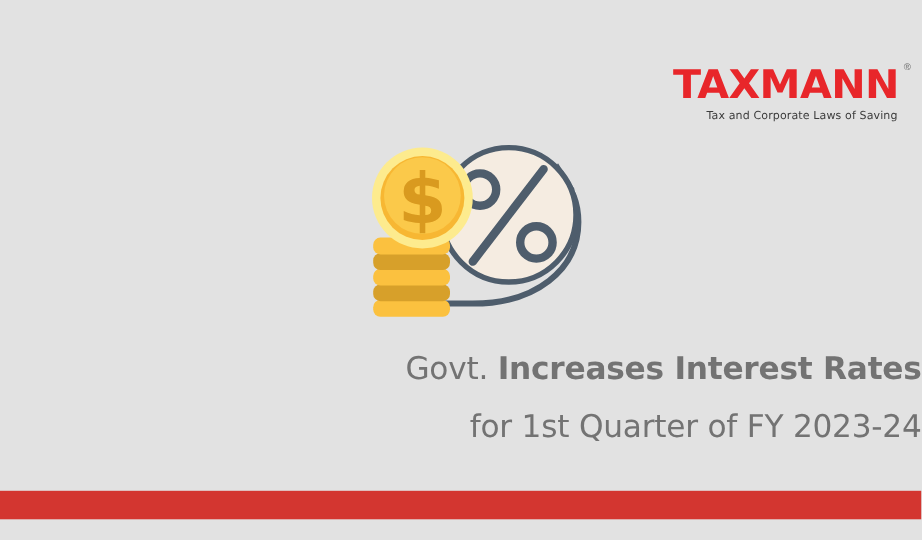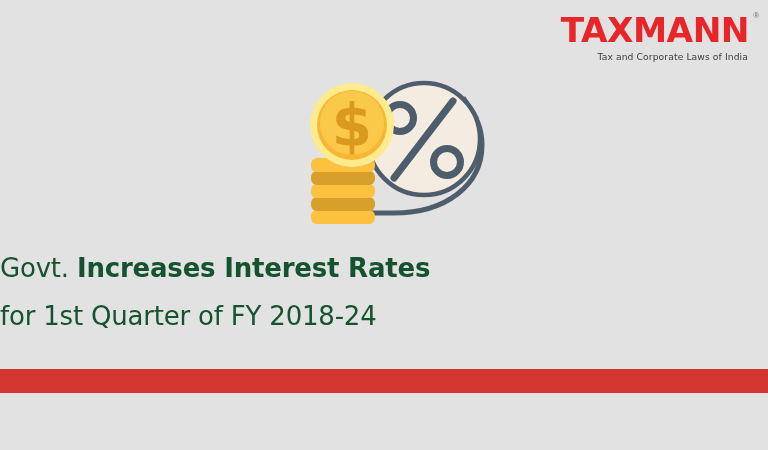--- a/index.html
+++ b/index.html
@@ -11,20 +11,21 @@
   body {
     font-family:"Liberation Sans", sans-serif;
     background:#e2e2e2;
   }
   #banner {
     position:relative;
     width:768px;
     height:393px;
     background:#e2e2e2;
     overflow:hidden;
+    margin-top:40px;
   }
 
   
   #logo {
     position:absolute;
     top:14px;
     right:20px;
     width:180px;
     text-align:right;
     line-height:1;
@@ -72,22 +73,22 @@
     height:165px;
   }
   #illustration svg { display:block; }
 
   
   #headline {
     position:absolute;
     left:0;
     top:244px;
     width:768px;
-    text-align:left;
-    color:#14532d;
+    text-align:right;
+    color:#737373;
   }
   .headline-line {
     display:block;
     font-family:"DejaVu Sans", sans-serif;
     font-size:26px;
     line-height:48px;
     letter-spacing:-0.2px;
     white-space:nowrap;
   }
   .hl-reg { font-weight:400; }
@@ -106,21 +107,21 @@
 </head>
 <body>
 
 <div id="banner">
 
   <div id="logo">
     <span id="logo-wordmark-wrap">
       <span id="logo-wordmark">TAXMANN</span>
       <span id="logo-reg">®</span>
     </span>
-    <span id="logo-tagline">Tax and Corporate Laws of India</span>
+    <span id="logo-tagline">Tax and Corporate Laws of Saving</span>
   </div>
 
   <div id="illustration">
     <svg width="220" height="165" viewBox="0 0 220 165" xmlns="http://www.w3.org/2000/svg">
 
       <g>
         <path d="M 58 147 L 108 147 C 160 147 196 119 196 79 C 196 62 190 49 180 39" fill="none" stroke="#4e5d6c" stroke-width="5" stroke-linecap="round"></path>
         <polygon points="179,30 193,52 166,50" fill="#4e5d6c"></polygon>
       </g>
 
@@ -147,19 +148,19 @@
         <text x="66" y="80" font-family="DejaVu Sans, sans-serif" font-size="58" font-weight="bold" fill="#d99a1f" text-anchor="middle">$</text>
       </g>
     </svg>
   </div>
 
   <div id="headline">
     <span class="headline-line">
       <span class="hl-reg">Govt. </span><span class="hl-bold">Increases Interest Rates</span>
     </span>
     <span class="headline-line">
-      <span class="hl-reg">for 1st Quarter of FY 2018-24</span><span class="hl-bold"></span>
+      <span class="hl-reg">for 1st Quarter of FY 2023-24</span><span class="hl-bold"></span>
     </span>
   </div>
 
   <div id="footer-bar"></div>
 
 </div>
 
 </body></html>

